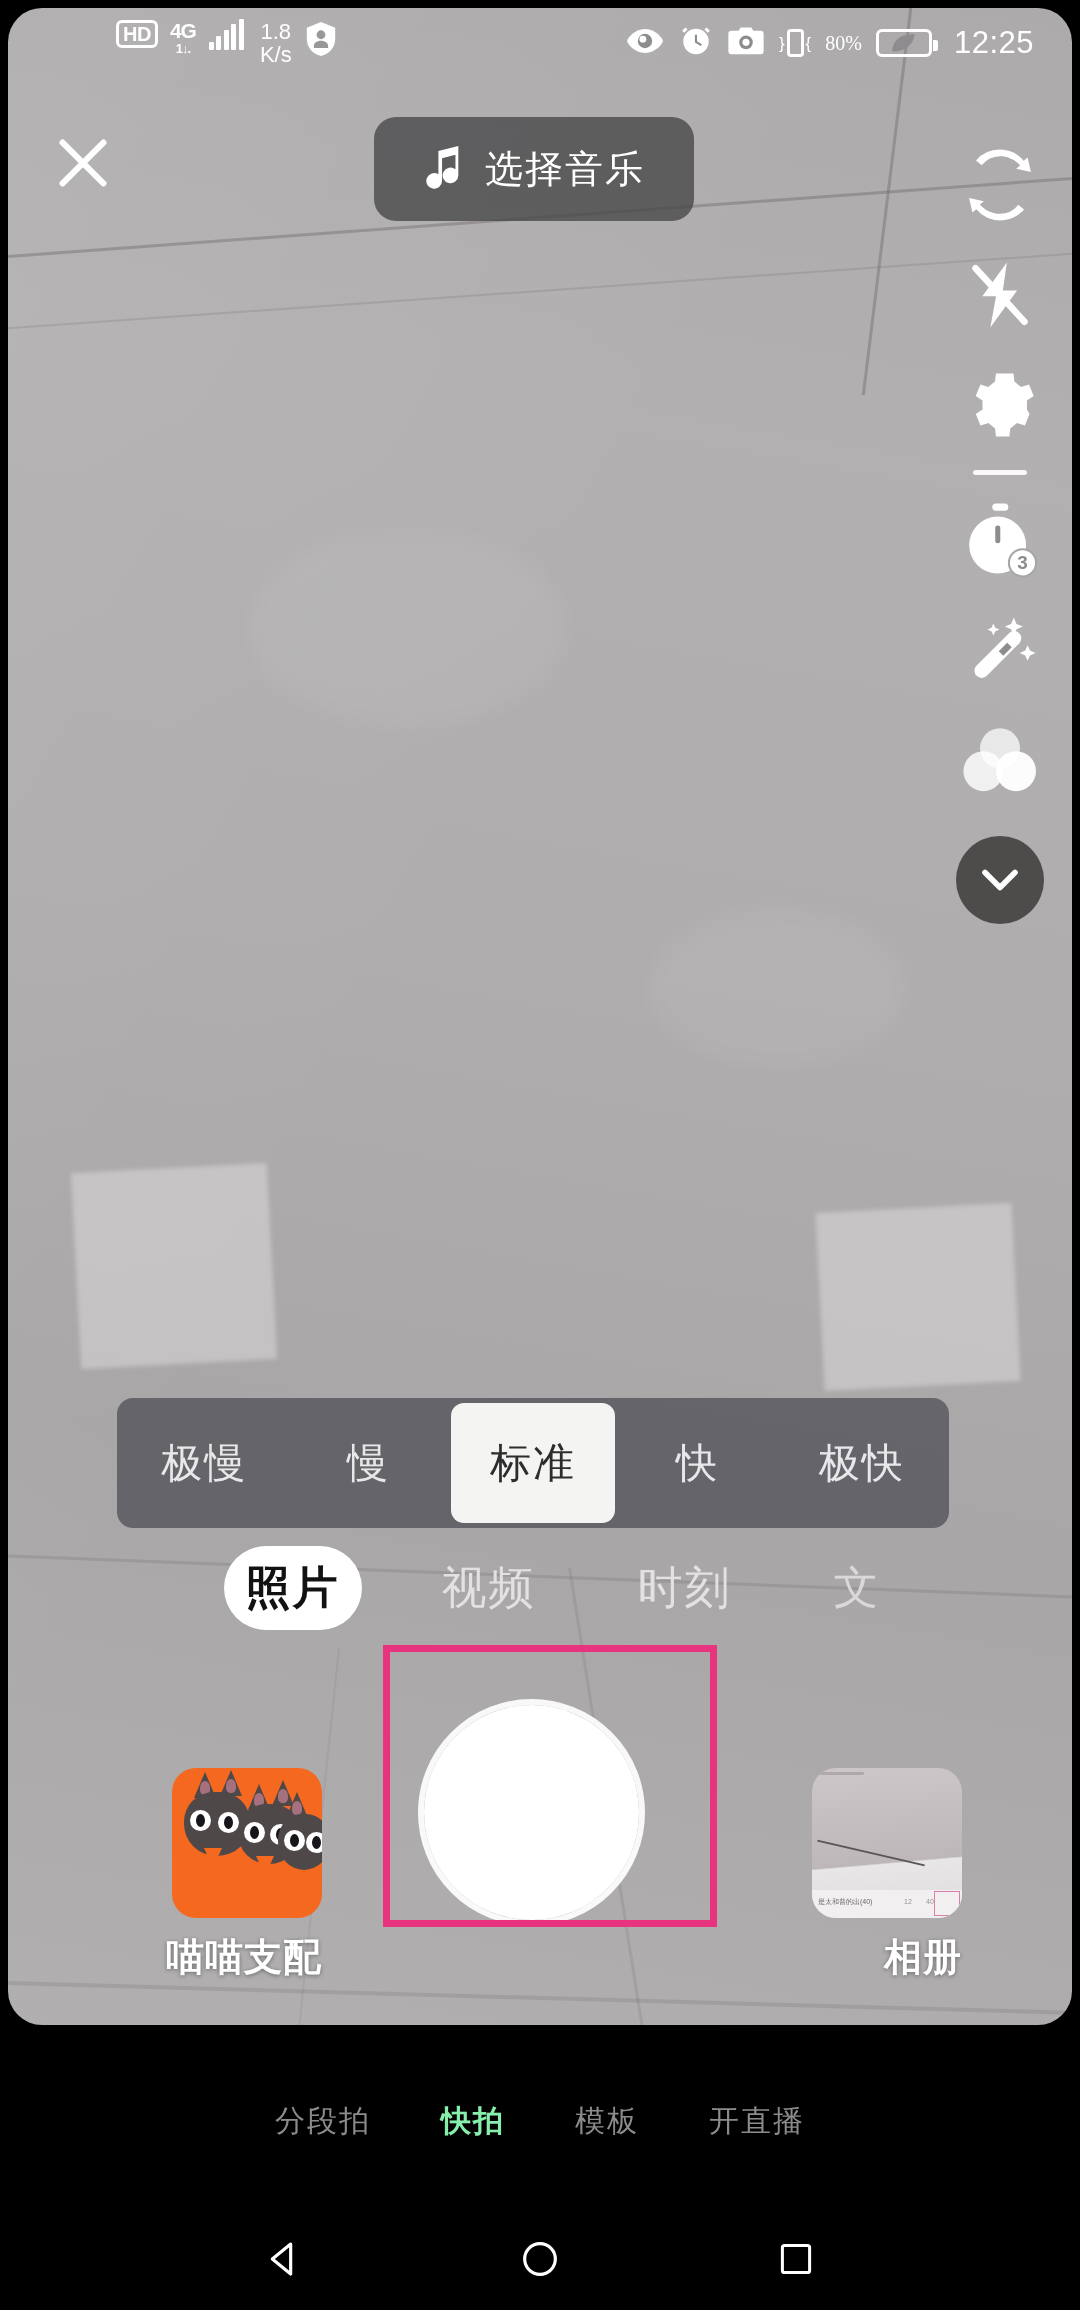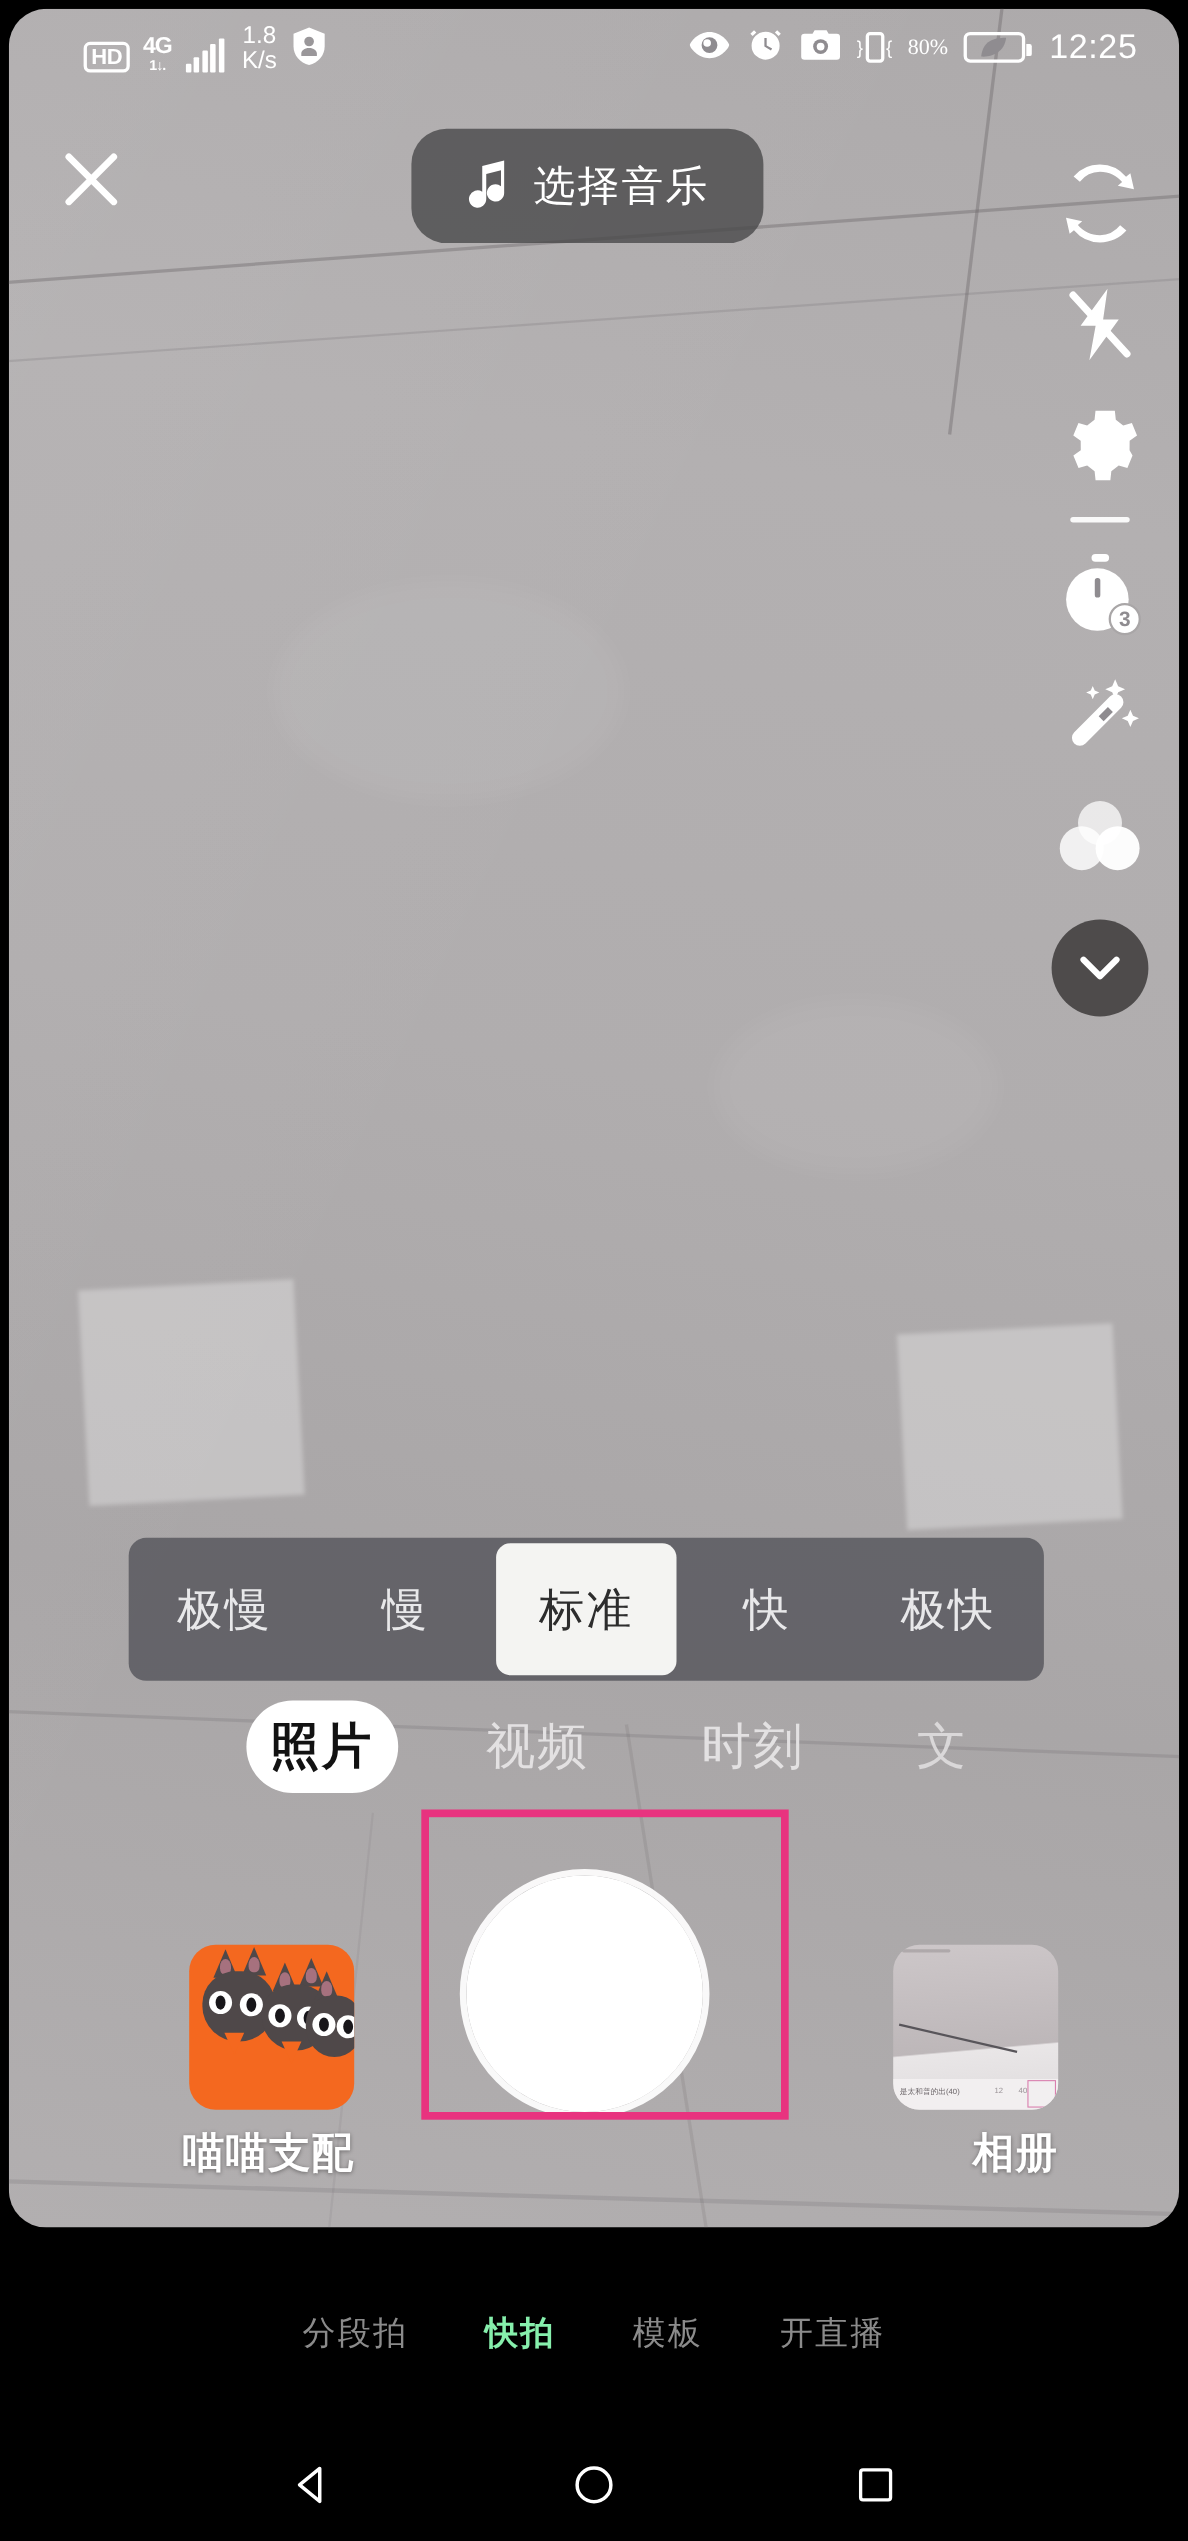--- a/index.html
+++ b/index.html
@@ -30,21 +30,21 @@
   
   .patch { position:absolute; background:rgba(255,255,255,.30); filter:blur(2px); }
   .patch.p1 { left:68px; top:1160px; width:196px; height:196px; transform:rotate(-3deg); }
   .patch.p2 { left:812px; top:1200px; width:196px; height:178px; transform:rotate(-3deg); }
 
   
   #statusbar {
     position:absolute; left:0; top:0; width:1064px; height:86px;
     display:flex; align-items:center; color:#fff;
   }
-  .sb-left { display:flex; align-items:flex-end; gap:12px; margin-left:76px; }
+  .sb-left { display:flex; align-items:flex-start; gap:12px; margin-left:116px; }
   .sb-right { display:flex; align-items:center; gap:14px; margin-left:auto; margin-right:30px; }
   .hd-badge {
     font-size:20px; font-weight:bold; letter-spacing:-.5px;
     border:3px solid #fff; border-radius:6px; padding:0 4px; line-height:22px; color:#fff;
   }
   .net4g { display:flex; flex-direction:column; align-items:center; line-height:1; }
   .net4g .g { font-size:21px; font-weight:bold; letter-spacing:-1px; }
   .net4g .ar { font-size:13px; font-weight:bold; letter-spacing:-1px; margin-top:1px;}
   .bars { display:flex; align-items:flex-end; gap:2.5px; height:30px; margin-left:1px;}
   .bars i { display:block; width:5px; background:#fff; border-radius:1px; }
@@ -59,21 +59,21 @@
   .vib { display:flex; align-items:center; gap:2px; }
   .vib .body { width:17px; height:28px; border:3px solid #fff; border-radius:4px; }
   .vib .w { font-size:17px; line-height:1; }
 
   
   #close-btn {
     position:absolute; left:48px; top:128px; width:70px; height:70px; cursor:pointer;
   }
   #music-btn {
     position:absolute; left:374px; top:117px; width:320px; height:104px;
-    background:rgba(70,70,72,.78); border-radius:32px;
+    background:rgba(70,70,72,.78); border-radius:22px;
     display:flex; align-items:center; justify-content:center; gap:22px; cursor:pointer;
   }
   #music-btn .label { color:#fff; font-size:38px; letter-spacing:2px; }
 
   
   #tool-rail {
     position:absolute; right:20px; top:130px; width:120px;
     display:flex; flex-direction:column; align-items:center; gap:0;
   }
   .tool { width:120px; height:110px; display:flex; align-items:center; justify-content:center; cursor:pointer; }

